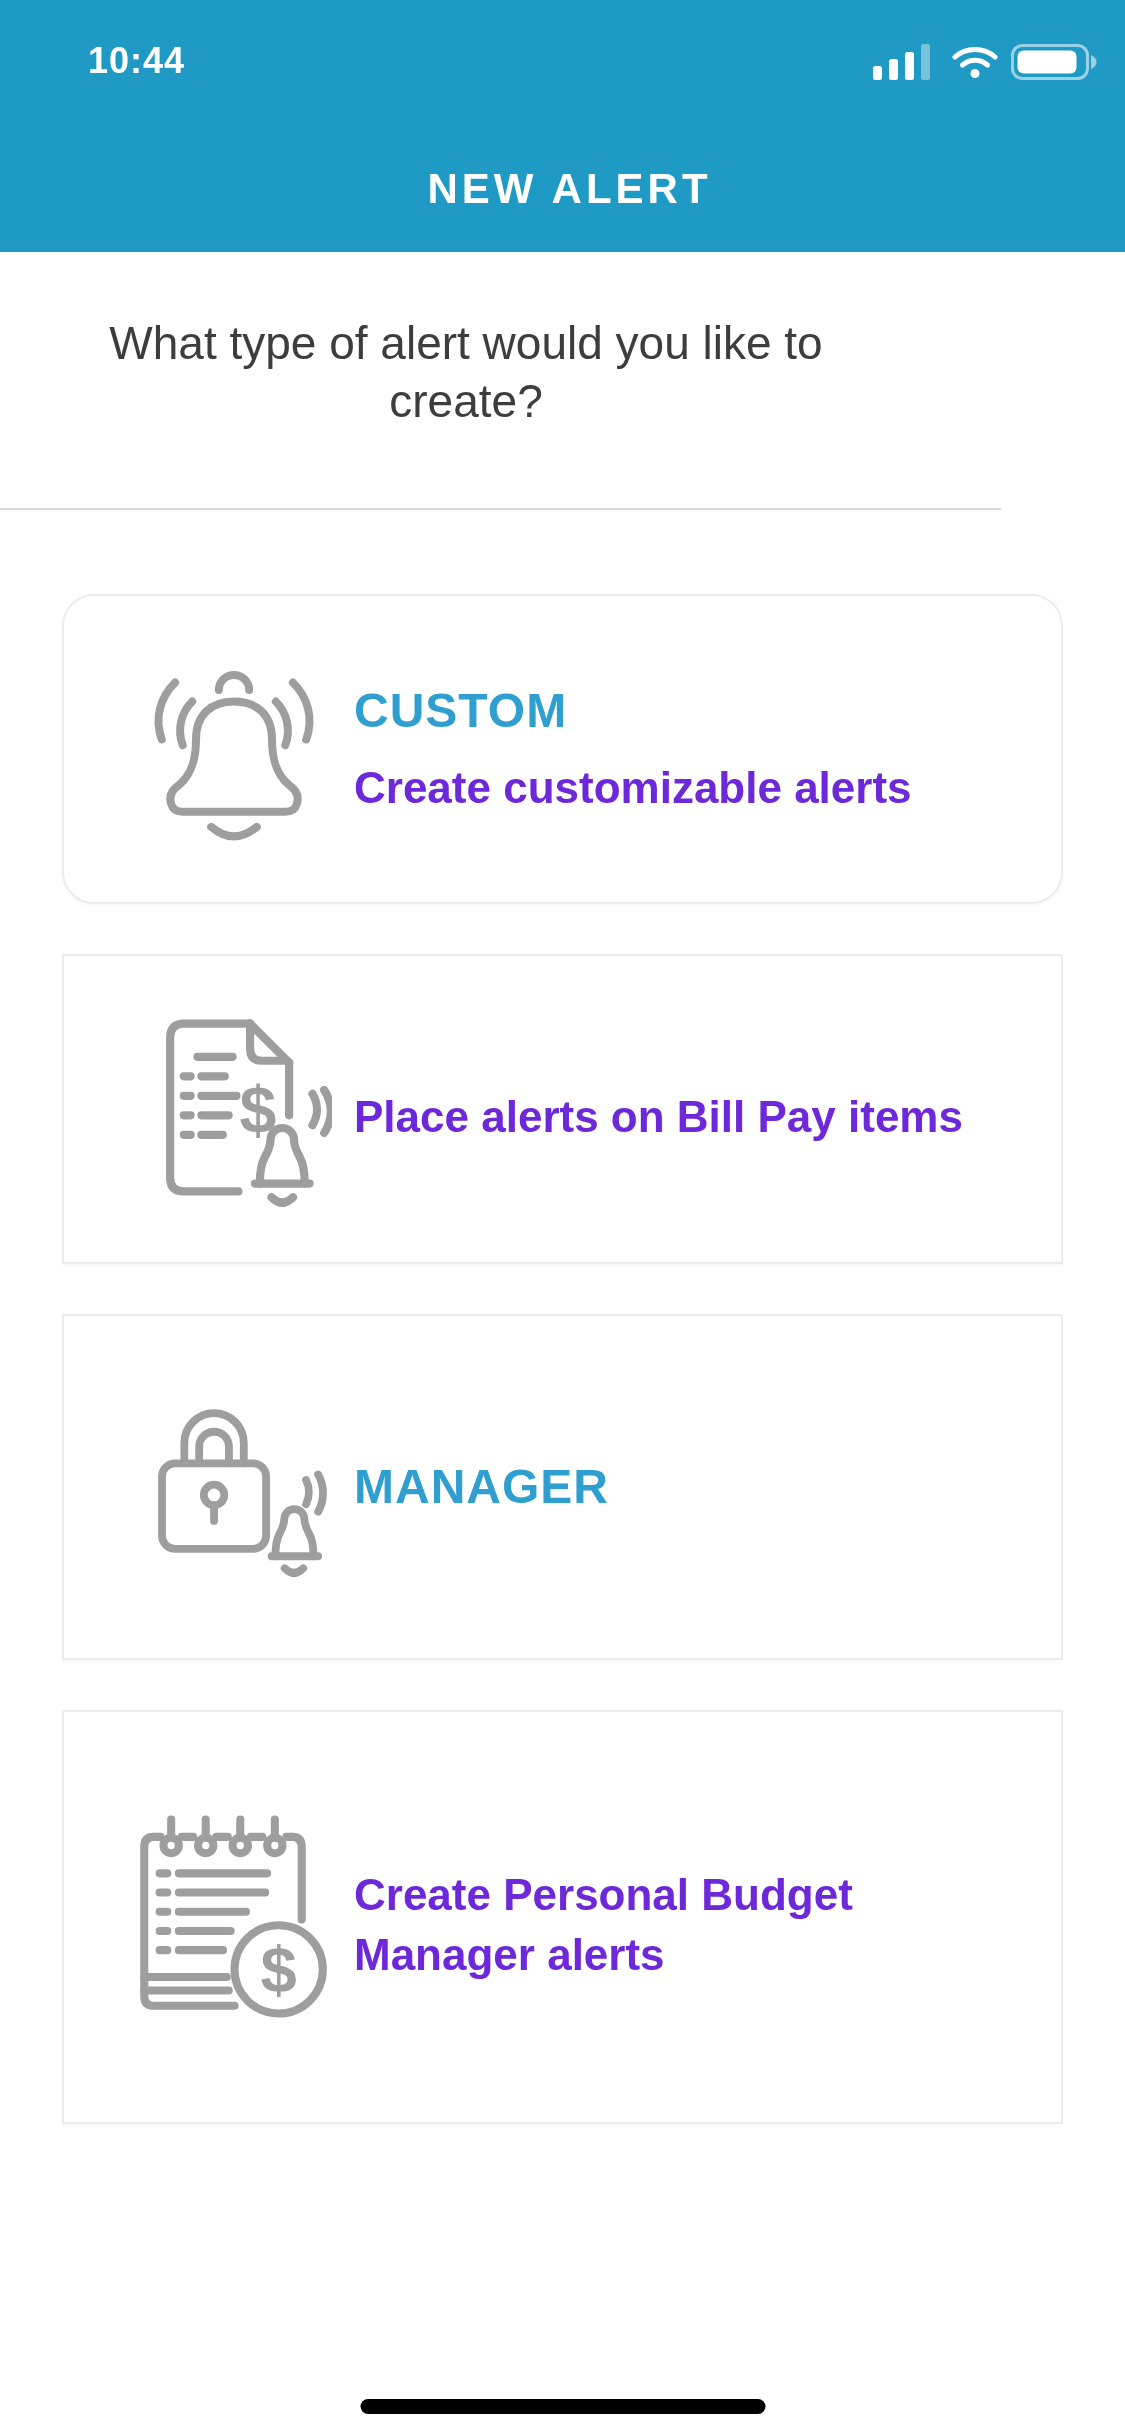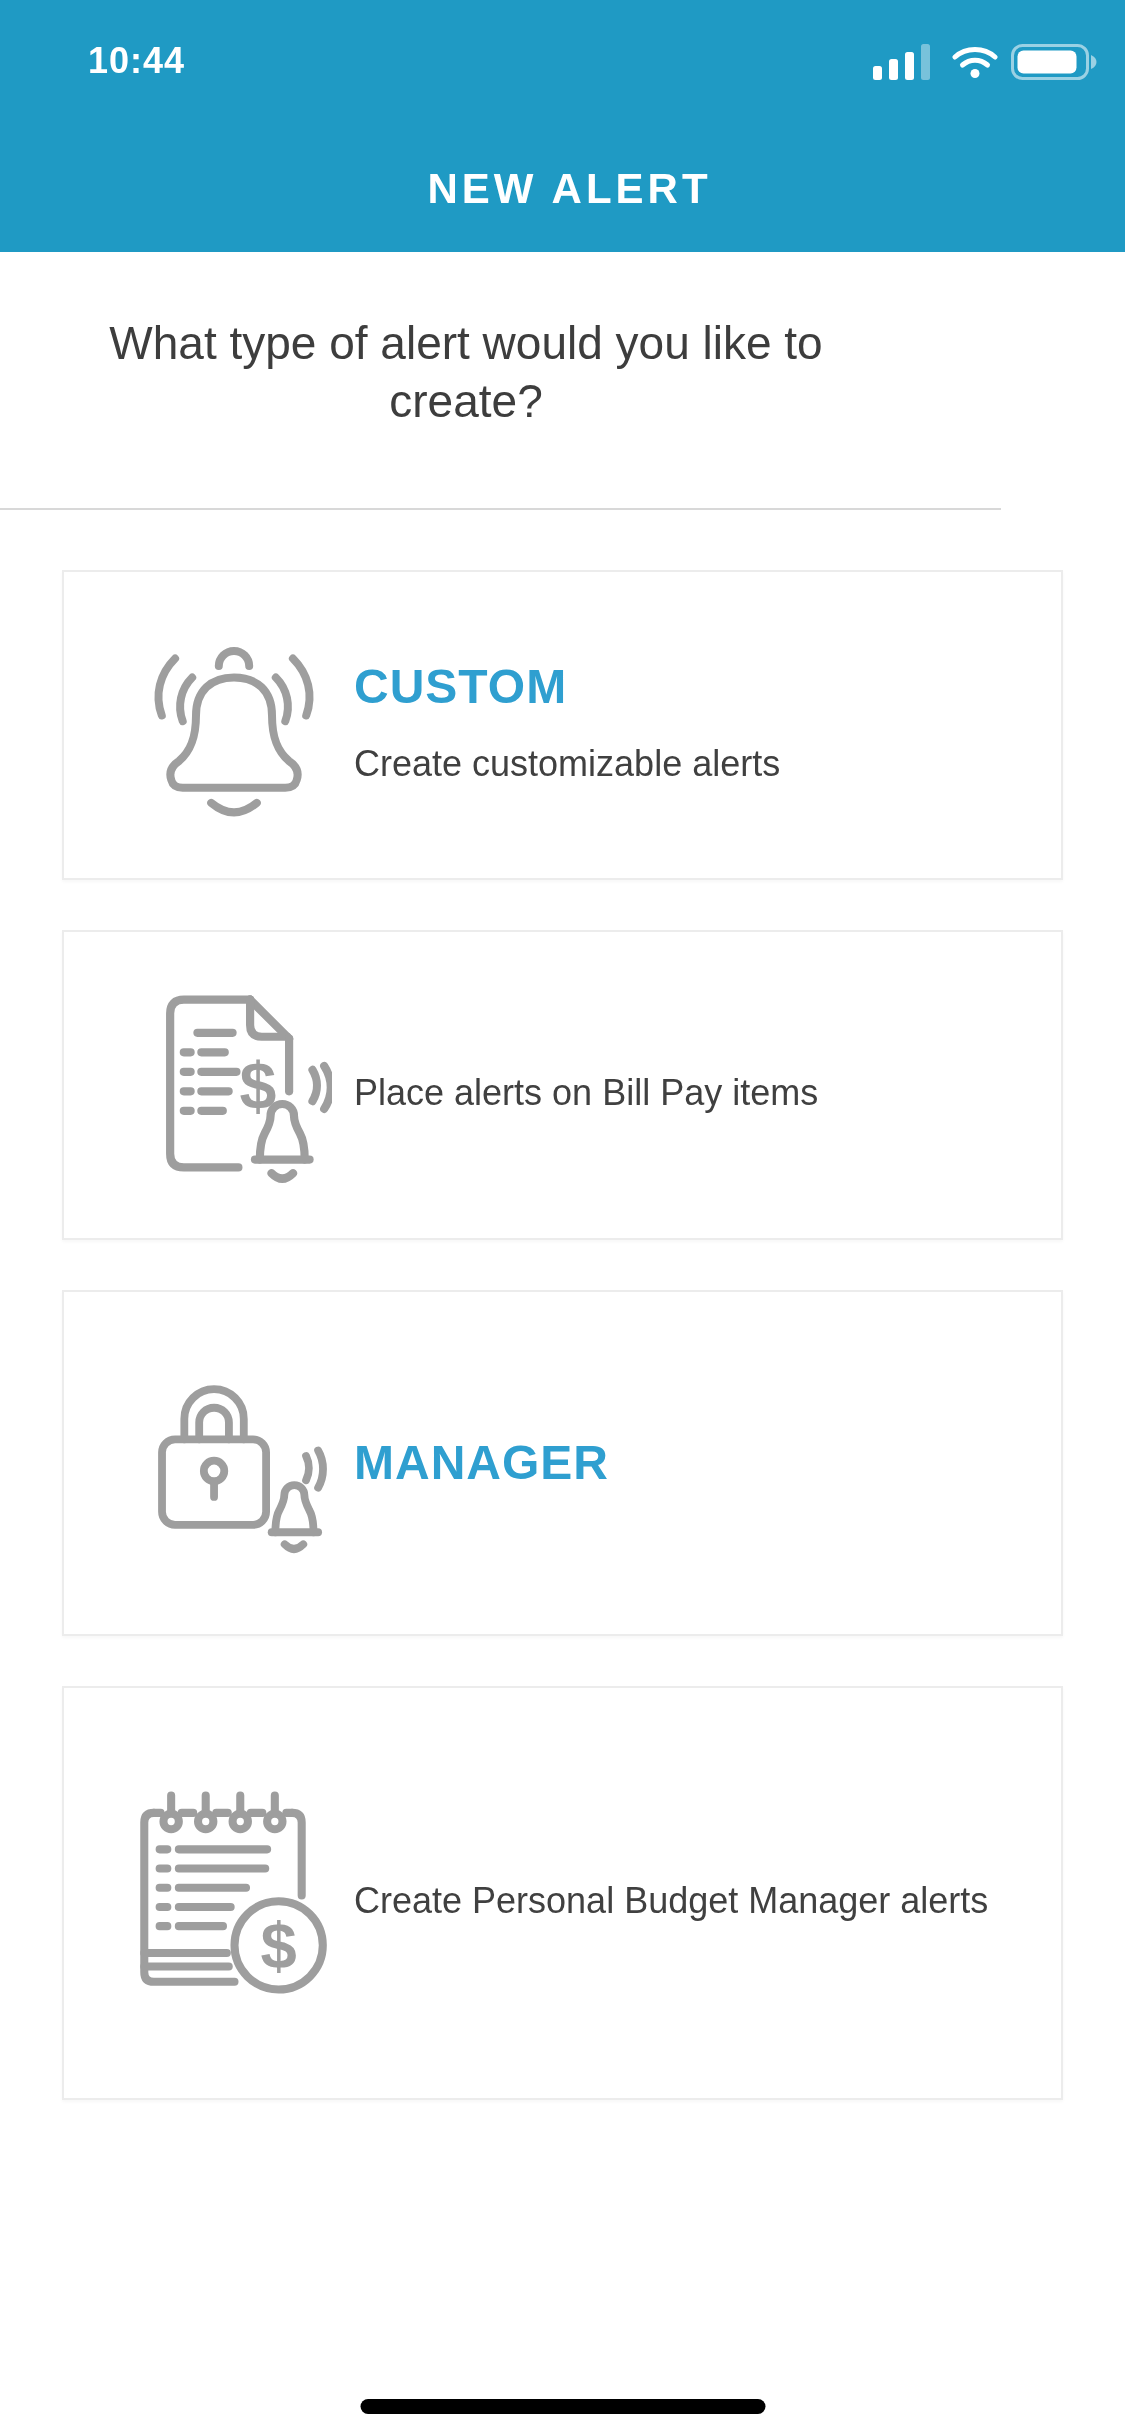--- a/index.html
+++ b/index.html
@@ -20,27 +20,27 @@
 
   
   .content { position:absolute; top:252px; left:0; width:932px; }
   .question { margin:62px 40px 0 40px; text-align:center; color:#3D3D3D; font-size:46px; line-height:58px; font-weight:400; }
   .divider { margin:78px auto 0 auto; width:1001px; height:2px; background:#D8D8D8; }
 
   .cards { padding:0 62px; }
   .card { width:1001px; background:#FFFFFF; border:2px solid #ECECEC; box-shadow:0 2px 3px rgba(0,0,0,0.03);
           display:flex; align-items:center; cursor:pointer; }
   .card-1, .card-2 { min-height:310px; margin-top:50px; }
-  .card-1 { margin-top:60px; }
+  .card-1 { margin-top:84px;border-radius:32px; }
   .card-3 { min-height:346px; margin-top:50px; }
   .card-4 { min-height:414px; margin-top:50px; }
   .icon-col { flex:0 0 240px; margin-left:50px; display:flex; align-items:center; justify-content:center; }
   .txt-col { flex:1 1 auto; padding-right:36px; }
   .card-title { color:#2F9FD0; font-size:48px; font-weight:700; letter-spacing:1px; line-height:62px; }
-  .card-desc { margin-top:16px; color:#404040; font-size:36px; font-weight:400; line-height:60px; }
+  .card-desc { margin-top:16px; color:#6d28d9; font-size:44px; font-weight:700; line-height:60px; }
 
   .icon-svg { stroke:#9E9E9E; fill:none; stroke-width:4.2; stroke-linecap:round; stroke-linejoin:round; }
   .icon-fill { fill:#9E9E9E; stroke:none; font-weight:700; font-family:"Liberation Sans", sans-serif; }
 
   
   .home-indicator { position:absolute; bottom:22px; left:50%; transform:translateX(-50%);
                     width:405px; height:15px; border-radius:8px; background:#000000; cursor:grab; }
 </style>
 </head>
 <body>

